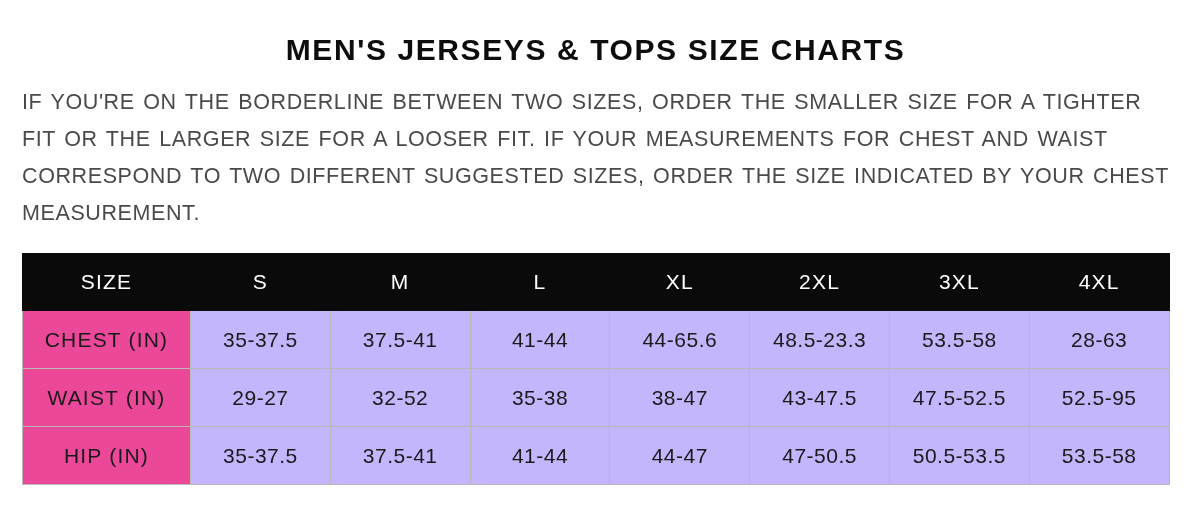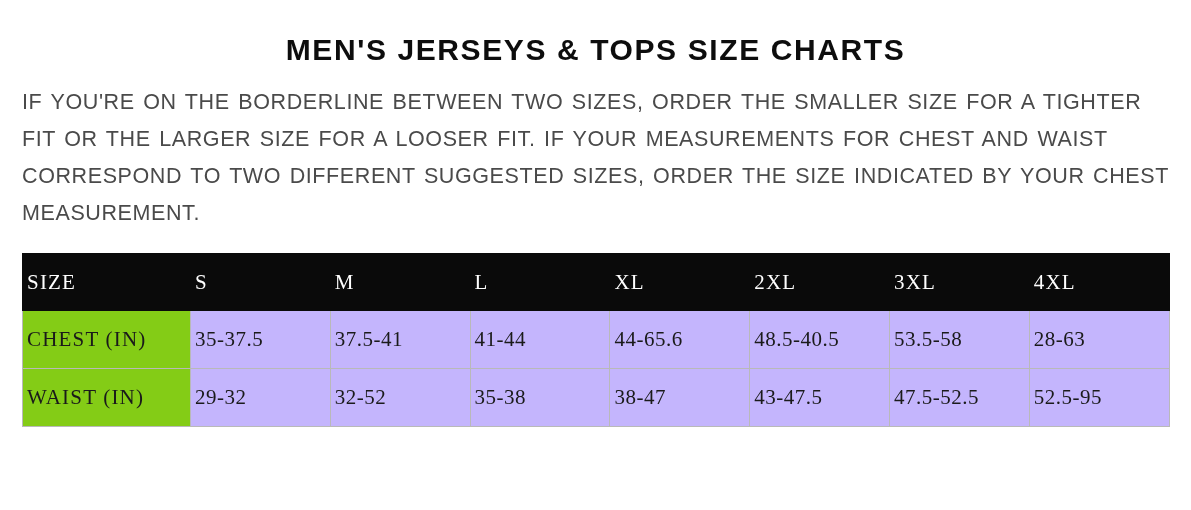--- a/index.html
+++ b/index.html
@@ -51,40 +51,40 @@
   }
   table.size-chart {
     border-collapse: collapse;
     width: 1147px;
     table-layout: fixed;
   }
   table.size-chart td,
   table.size-chart th {
     border: 1px solid #b9b9b9;
     height: 58px;
-    text-align: left;
+    text-align: center;
     vertical-align: middle;
-    font-family: Liberation Serif, serif;
+    font-family: Liberation Sans, sans-serif;
     font-size: 21px;
     letter-spacing: 0.5px;
     color: #1a1a1a;
-    padding: 0 4px;
+    padding: 0 20px;
     box-sizing: border-box;
   }
   table.size-chart thead th {
     background: #0a0a0a;
     color: #ffffff;
     border: 1px solid #0a0a0a;
     font-weight: normal;
     font-size: 21px;
     letter-spacing: 1.2px;
     height: 57px;
   }
   table.size-chart tbody tr td:first-child {
-    background: #84cc16;
+    background: #ec4899;
     width: 168px;
     letter-spacing: 1.2px;
   }
   table.size-chart tbody td.val {
     background: #c4b5fd;
   }
   .col-label { width: 168px; }
   .col-v { width: 139.8px; }
 </style>
 </head>
@@ -120,31 +120,41 @@
           <th>4XL</th>
         </tr>
       </thead>
       <tbody>
         <tr>
           <td>CHEST (IN)</td>
           <td class="val">35-37.5</td>
           <td class="val">37.5-41</td>
           <td class="val">41-44</td>
           <td class="val">44-65.6</td>
-          <td class="val">48.5-40.5</td>
+          <td class="val">48.5-23.3</td>
           <td class="val">53.5-58</td>
           <td class="val">28-63</td>
         </tr>
         <tr>
           <td>WAIST (IN)</td>
-          <td class="val">29-32</td>
+          <td class="val">29-27</td>
           <td class="val">32-52</td>
           <td class="val">35-38</td>
           <td class="val">38-47</td>
           <td class="val">43-47.5</td>
           <td class="val">47.5-52.5</td>
           <td class="val">52.5-95</td>
+        </tr>
+        <tr>
+          <td>HIP (IN)</td>
+          <td class="val">35-37.5</td>
+          <td class="val">37.5-41</td>
+          <td class="val">41-44</td>
+          <td class="val">44-47</td>
+          <td class="val">47-50.5</td>
+          <td class="val">50.5-53.5</td>
+          <td class="val">53.5-58</td>
         </tr>
       </tbody>
     </table>
   </div>
 
 </div>
 
 </body></html>

